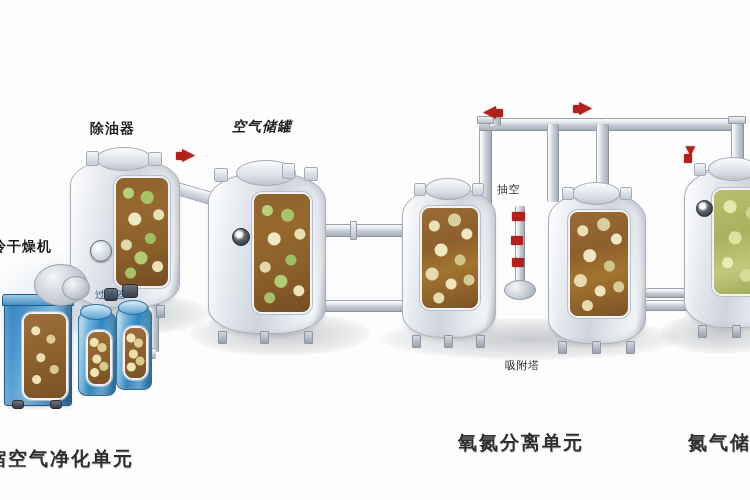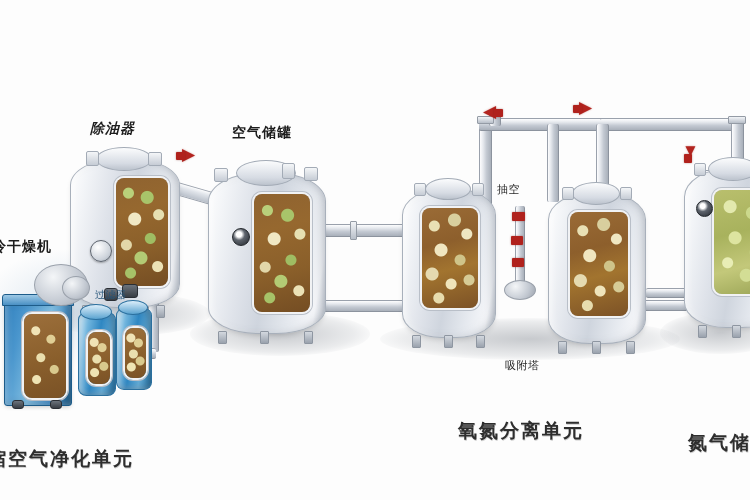--- a/index.html
+++ b/index.html
@@ -431,32 +431,32 @@
 
   <div class="valve-arrow abs" style="left:483px; top:103px;">◀</div>
   <div class="valve-box abs" style="left:494px; top:109px; width:9px; height:8px;"></div>
 
   <div class="valve-arrow abs" style="left:579px; top:99px;">▶</div>
   <div class="valve-box abs" style="left:573px; top:105px; width:9px; height:8px;"></div>
 
   <div class="valve-arrow abs" style="left:682px; top:142px;">▼</div>
   <div class="valve-box abs" style="left:684px; top:154px; width:8px; height:9px;"></div>
 
-  <div class="label-top" style="left:90px; top:120px;font-style:italic;">除油器</div>
-
-  <div class="label-top" style="left:232px; top:124px;">空气储罐</div>
+  <div class="label-top" style="left:90px; top:120px;">除油器</div>
+
+  <div class="label-top" style="left:232px; top:118px;font-style:italic;">空气储罐</div>
 
   <div class="label-top" style="left:-8px; top:238px;">冷干燥机</div>
 
   <div class="label-small" style="left:497px; top:182px;">抽空</div>
 
   <div class="label-small" style="left:505px; top:358px;">吸附塔</div>
 
   <div class="label-small" style="left:95px; top:288px; color:#26557a; font-size:10px;">过滤器</div>
 
   <div class="label-bottom" style="left:-34px; top:446px;">压缩空气净化单元</div>
 
 
-  <div class="label-bottom" style="left:458px; top:418px;">氧氮分离单元</div>
+  <div class="label-bottom" style="left:458px; top:430px;">氧氮分离单元</div>
 
   <div class="label-bottom" style="left:688px; top:430px;">氮气储存单元</div>
 
 </div>
 
 </body></html>

